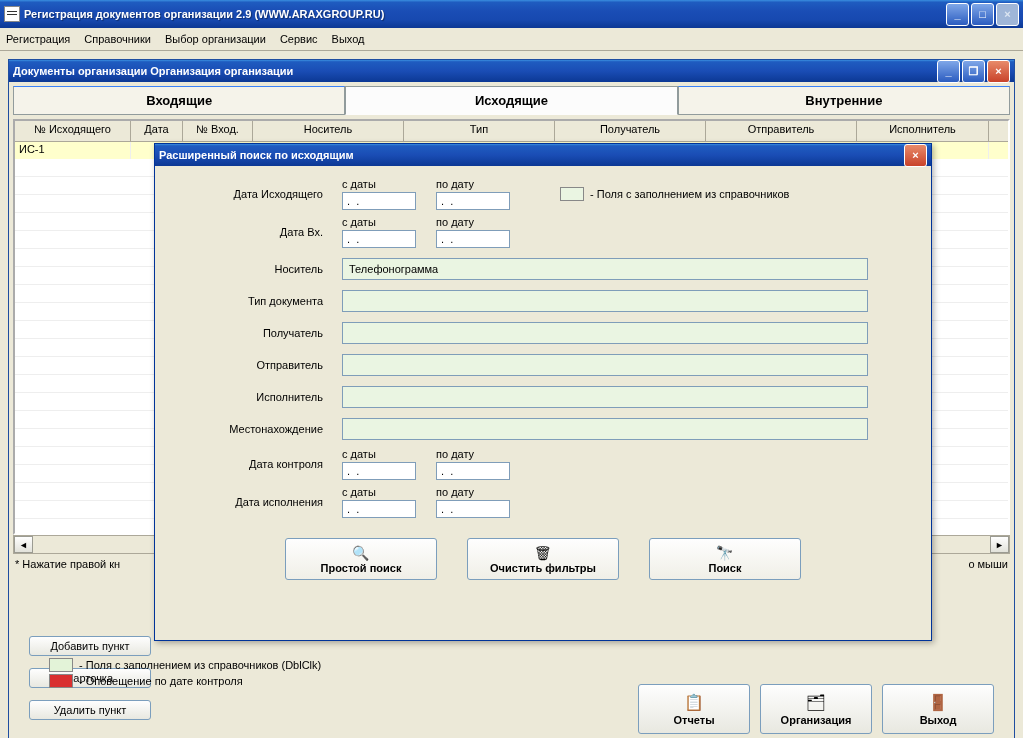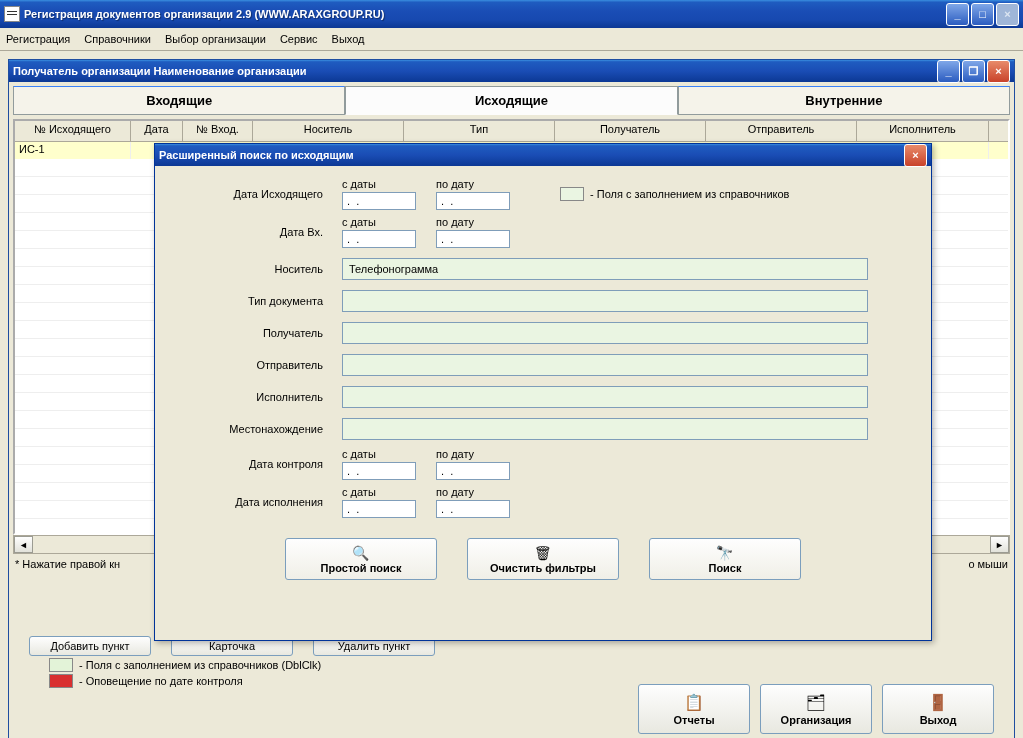--- a/index.html
+++ b/index.html
@@ -25,21 +25,21 @@
 .tab.inactive{background:#f5f3ea;border-top:1px solid #3b82f6;}
 .grid-area{margin:0 4px;border:2px inset #fff;background:#fff;height:412px;overflow:hidden;}
 .grid-header{display:flex;background:#ece9d8;border-bottom:1px solid #aca899;height:20px;}
 .grid-header div{border-right:1px solid #aca899;padding:2px 4px;text-align:center;font-size:11px;white-space:nowrap;overflow:hidden;box-sizing:border-box;}
 .grid-row{display:flex;height:17px;}
 .grid-row div{border-right:1px solid #eee;padding:1px 4px;box-sizing:border-box;font-size:11px;}
 .grid-lines div{height:17px;border-bottom:1px solid #eee;}
 .scroll-h{height:17px;background:#ece9d8;border:1px solid #aca899;margin:0 4px;position:relative;}
 .scroll-h .arr{width:17px;height:15px;position:absolute;top:0;background:linear-gradient(#fefefe,#e2e2da);border:1px solid #9b9b92;display:flex;align-items:center;justify-content:center;font-size:9px;}
 .hint{margin:4px 6px;font-size:11px;}
-.side-buttons{position:absolute;left:20px;top:576px;display:flex;flex-direction:row;gap:20px;justify-content:flex-end;}
+.side-buttons{position:absolute;left:20px;top:576px;display:flex;flex-direction:column;gap:12px;justify-content:flex-end;}
 .xp-btn{border:1px solid #7b9ebd;border-radius:3px;background:linear-gradient(#fefefe,#e8e8e0);padding:3px 10px;font-size:11px;min-width:100px;text-align:center;cursor:default;}
 .legend{position:absolute;left:40px;bottom:60px;font-size:11px;}
 .legend-row{display:flex;align-items:center;margin-bottom:2px;}
 .swatch{width:22px;height:12px;border:1px solid #888;margin-right:6px;}
 .swatch.green{background:#e3f3d8;}
 .swatch.red{background:#d93030;}
 .bottom-buttons{position:absolute;right:20px;bottom:16px;display:flex;gap:10px;}
 .big-btn{border:1px solid #7b9ebd;border-radius:3px;background:linear-gradient(#fefefe,#e8e8e0);width:110px;height:48px;display:flex;flex-direction:column;align-items:center;justify-content:center;font-size:11px;font-weight:bold;}
 .big-btn .bicon{font-size:16px;margin-bottom:2px;font-weight:normal;}
 
@@ -81,21 +81,21 @@
     <span>Регистрация</span>
     <span>Справочники</span>
     <span>Выбор организации</span>
     <span>Сервис</span>
     <span>Выход</span>
   </div>
 
   <div class="inner-window">
     <div class="inner-titlebar">
       <div class="app-icon"></div>
-      <div class="inner-titlebar-text">Получатель организации Наименование организации</div>
+      <div class="inner-titlebar-text">Документы организации Организация организации</div>
       <div class="win-controls">
         <div class="win-btn min">_</div>
         <div class="win-btn max">❐</div>
         <div class="win-btn close">×</div>
       </div>
     </div>
 
     <div class="tabs">
       <div class="tab inactive">Входящие</div>
       <div class="tab active">Исходящие</div>

